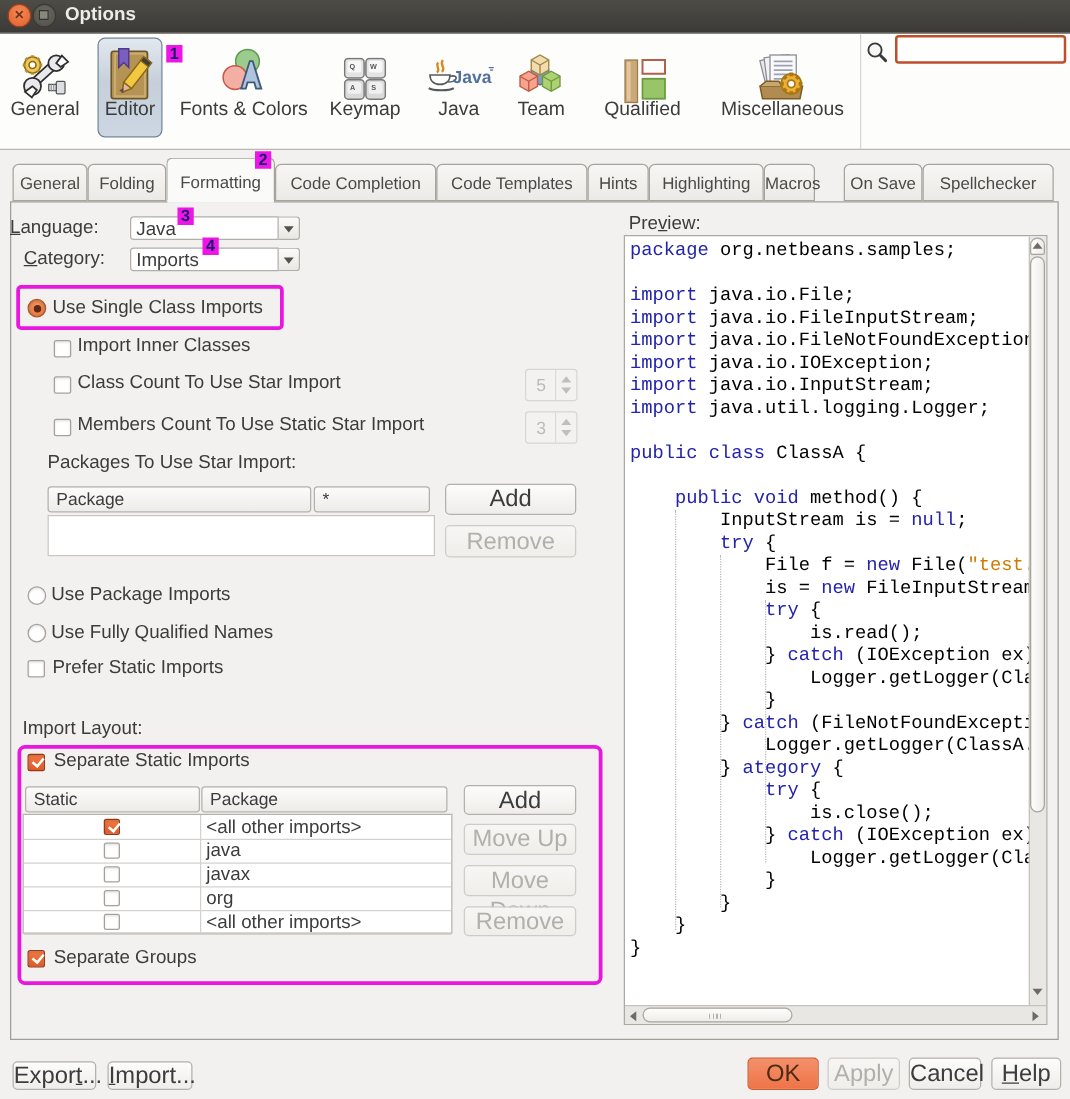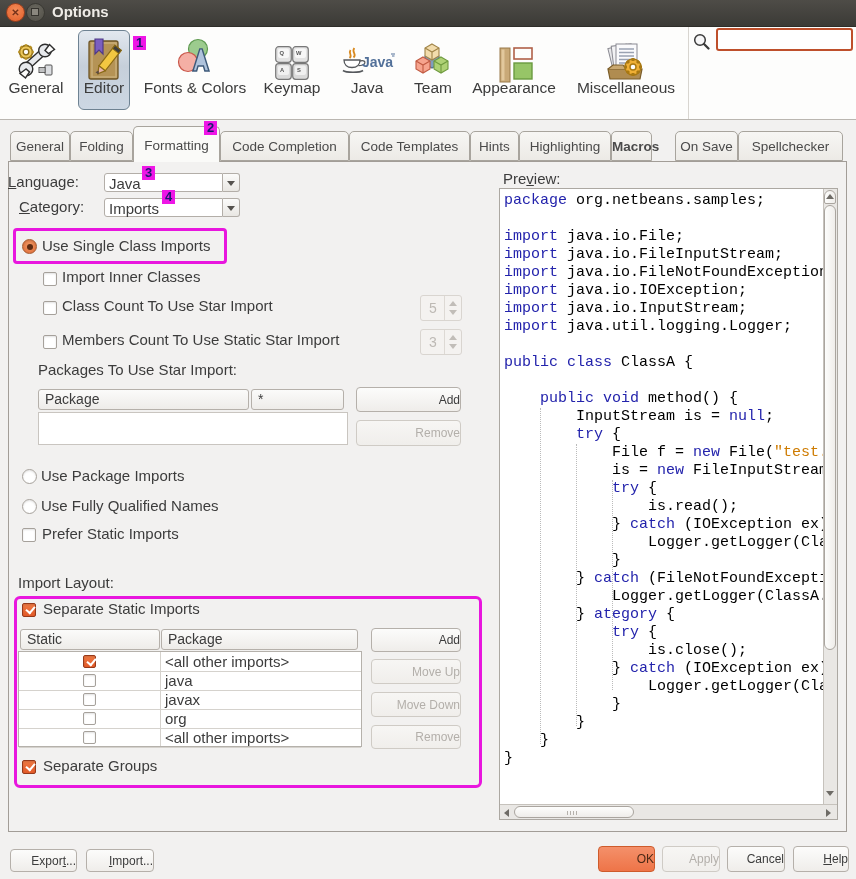--- a/index.html
+++ b/index.html
@@ -37,21 +37,21 @@
 .combofield{position:absolute;left:0;top:0;height:19px;background:#fff;border:1px solid #B3AEA8;border-radius:3px 0 0 3px;box-sizing:border-box;font-size:15px;padding:1px 0 0 4px;}
 .comboarr{position:absolute;top:0;width:17px;height:19px;background:linear-gradient(#FBFBFA,#E9E7E3);border:1px solid #B3AEA8;border-left:none;border-radius:0 3px 3px 0;box-sizing:border-box;}
 .comboarr:after{content:"";position:absolute;left:4px;top:7px;border-left:4px solid transparent;border-right:4px solid transparent;border-top:5px solid #55524E;}
 .radio{position:absolute;width:15px;height:15px;border-radius:50%;background:#fff;border:1px solid #A6A19B;box-sizing:border-box;box-shadow:inset 0 1px 2px rgba(0,0,0,.12);}
 .radiosel{background:radial-gradient(circle at 50% 40%,#F09A66,#E06A35);border:1px solid #A55A2E;}
 .radiosel:after{content:"";position:absolute;left:3.5px;top:3.5px;width:6px;height:6px;border-radius:50%;background:#5E2B12;}
 .cb{position:absolute;width:14px;height:14px;background:#fff;border:1px solid #A6A19B;border-radius:2px;box-sizing:border-box;box-shadow:inset 0 1px 2px rgba(0,0,0,.12);}
 .cbchk{background:linear-gradient(#EF7A44,#E25A28);border:1px solid #96391A;}
 .cbchk:after{content:"";position:absolute;left:2.5px;top:2px;width:7px;height:4px;border-left:2.5px solid #fff;border-bottom:2.5px solid #fff;transform:rotate(-50deg);}
 .btn{position:absolute;box-sizing:border-box;border:1px solid #B5B0AA;border-radius:4px;
-  background:linear-gradient(#FCFCFB,#EFEDEA);font-size:12px;color:#3C3C3C;text-align:right;}
+  background:linear-gradient(#FCFCFB,#EFEDEA);font-size:19px;color:#3C3C3C;text-align:center;}
 .btndis{color:#B3AFAA;background:linear-gradient(#F7F6F4,#F0EEEB);border-color:#CFCBC5;}
 .spin{position:absolute;width:42px;height:26px;border:1px solid #D9D5D0;border-radius:3px;background:#F4F2F0;box-sizing:border-box;}
 .spin .num{position:absolute;left:0;top:4px;width:24px;text-align:center;font-size:14px;color:#BDB9B4;}
 .spin .arrs{position:absolute;right:0;top:0;width:16px;height:24px;border-left:1px solid #DDD9D4;}
 .spin .up{position:absolute;left:4px;top:5px;border-left:4px solid transparent;border-right:4px solid transparent;border-bottom:5px solid #C1BDB8;}
 .spin .dn{position:absolute;left:4px;top:14px;border-left:4px solid transparent;border-right:4px solid transparent;border-top:5px solid #C1BDB8;}
 .hdr{position:absolute;box-sizing:border-box;height:21px;border:1px solid #B5B0AA;border-radius:3px;
   background:linear-gradient(#FBFBFA,#EEECE9);font-size:14px;color:#3C3C3C;padding:1px 0 0 6px;}
 .magenta{position:absolute;border:3px solid #E816DE;box-sizing:border-box;}
 </style>
@@ -150,21 +150,21 @@
   </g>
 </svg>
 <div class="tblabel" style="left:433px;top:79px;position:absolute;transform:translateX(-50%)">Team</div>
 
 <svg class="abs" style="left:498px;top:46px" width="36" height="38" viewBox="0 0 36 38">
   <rect x="2" y="2" width="10" height="34" fill="#C9A977" stroke="#9A7A4A"></rect>
   <rect x="3.5" y="3.5" width="3" height="31" fill="#E2C89C"></rect>
   <rect x="16" y="2" width="18" height="11" fill="#FDFDFC" stroke="#B06048" stroke-width="1.6"></rect>
   <rect x="16" y="17" width="18" height="16" fill="#97C567" stroke="#6A9A40" stroke-width="1.4"></rect>
 </svg>
-<div class="tblabel" style="left:514px;top:79px;position:absolute;transform:translateX(-50%)">Appearance</div>
+<div class="tblabel" style="left:514px;top:79px;position:absolute;transform:translateX(-50%)">Qualified</div>
 
 <svg class="abs" style="left:604px;top:42px" width="42" height="42" viewBox="0 0 42 42">
   <g transform="rotate(-14 16 18)">
     <rect x="7" y="4" width="19" height="24" fill="#E8E8EA" stroke="#8A8A92"></rect>
   </g>
   <g transform="rotate(-7 18 18)">
     <rect x="9" y="3" width="20" height="25" fill="#F2F2F4" stroke="#8A8A92"></rect>
   </g>
   <rect x="12" y="2" width="21" height="26" fill="#FAFAFC" stroke="#8A8A92"></rect>
   <g stroke="#9AA2B2" stroke-width="1.4">
@@ -190,21 +190,21 @@
 <div id="searchbox" class="abs"></div>
 <div class="badge" style="left:133px;top:36px">1</div>
 
 <div class="tab" style="left:10px;width:60px;">General</div>
 <div class="tab" style="left:70px;width:63px;">Folding</div>
 <div class="tab tabsel" style="left:133px;width:87px;">Formatting</div>
 <div class="tab" style="left:220px;width:129px;">Code Completion</div>
 <div class="tab" style="left:349px;width:121px;">Code Templates</div>
 <div class="tab" style="left:470px;width:49px;">Hints</div>
 <div class="tab" style="left:519px;width:92px;">Highlighting</div>
-<div class="tab" style="left:611px;width:41px;font-weight:bold;">Macros</div>
+<div class="tab" style="left:611px;width:41px;">Macros</div>
 <div class="tab" style="left:675px;width:63px;">On Save</div>
 <div class="tab" style="left:738px;width:105px;">Spellchecker</div>
 <div class="badge" style="left:204px;top:121px">2</div>
 <div id="panel" class="abs"></div>
 <div class="abs" style="left:134px;top:160px;width:85px;height:2px;background:#FAFAF8;z-index:11;"></div>
 
 <div class="lbl" style="left:8px;top:173px;"><u>L</u>anguage:</div>
 <div class="combo" style="left:104px;top:173px;width:136px;">
   <div class="combofield" style="width:119px;">Java</div>
   <div class="comboarr" style="left:119px;"></div>

